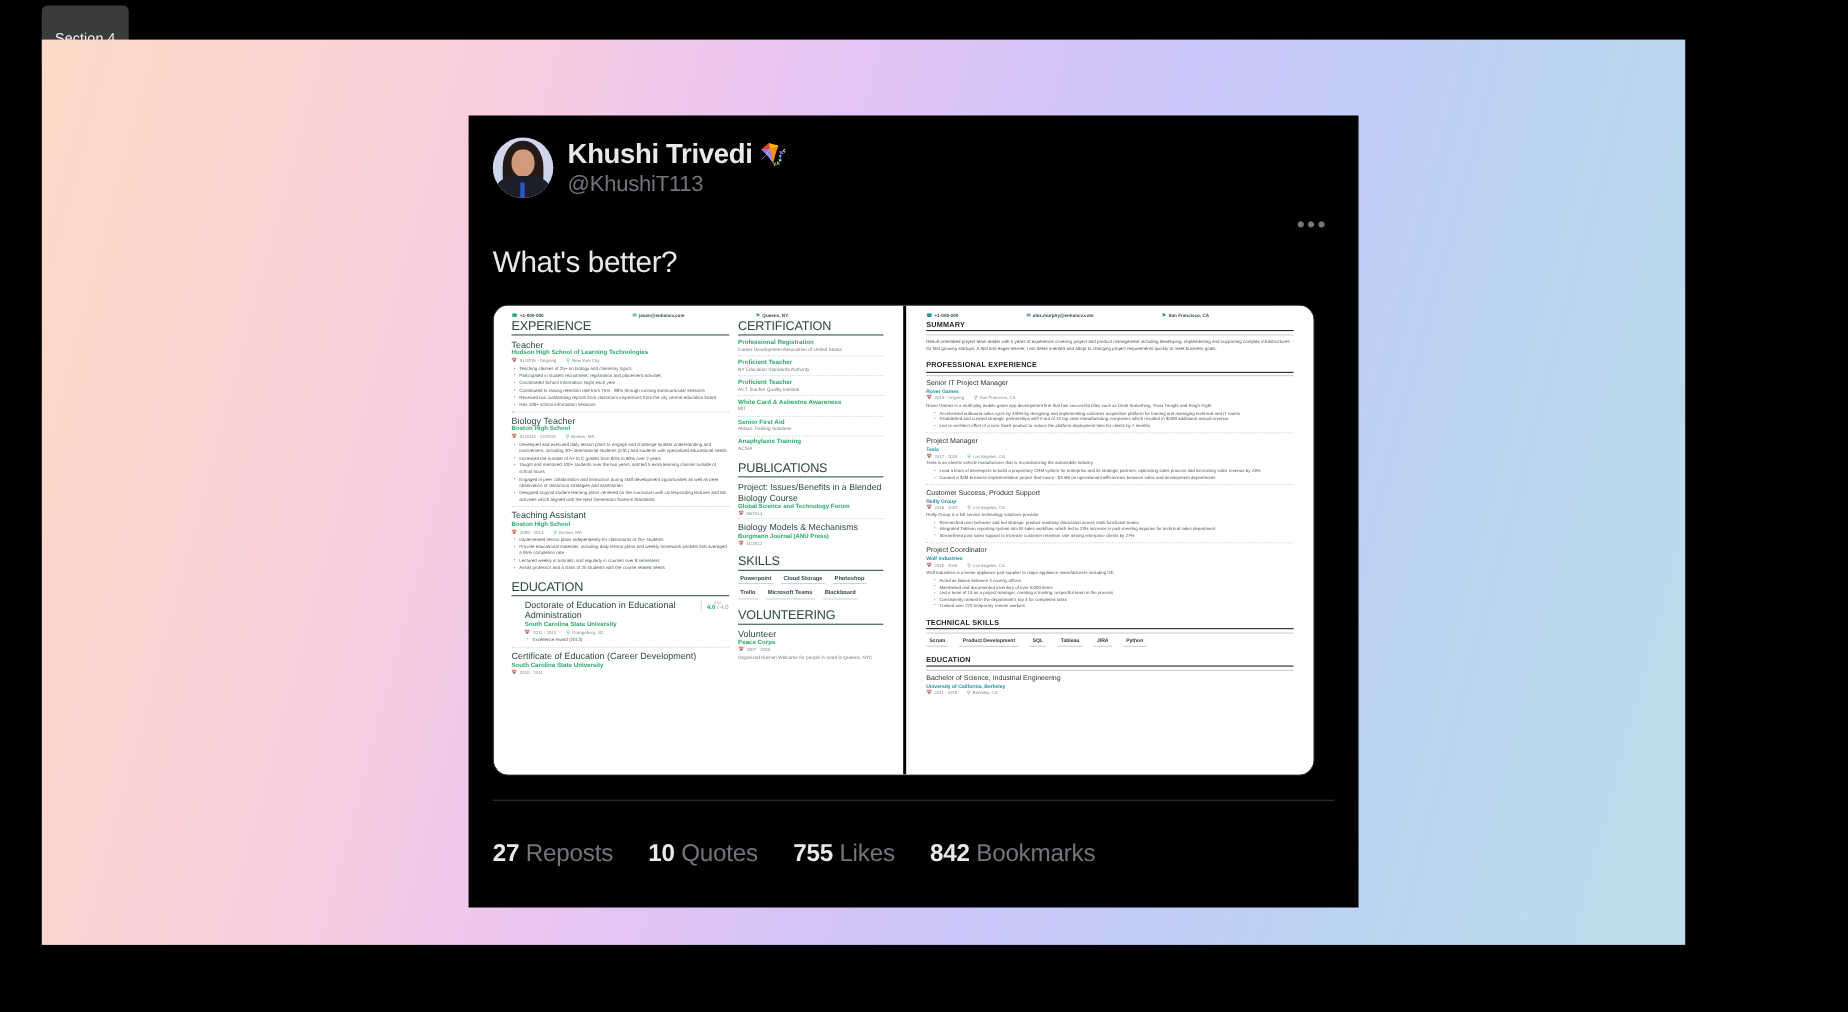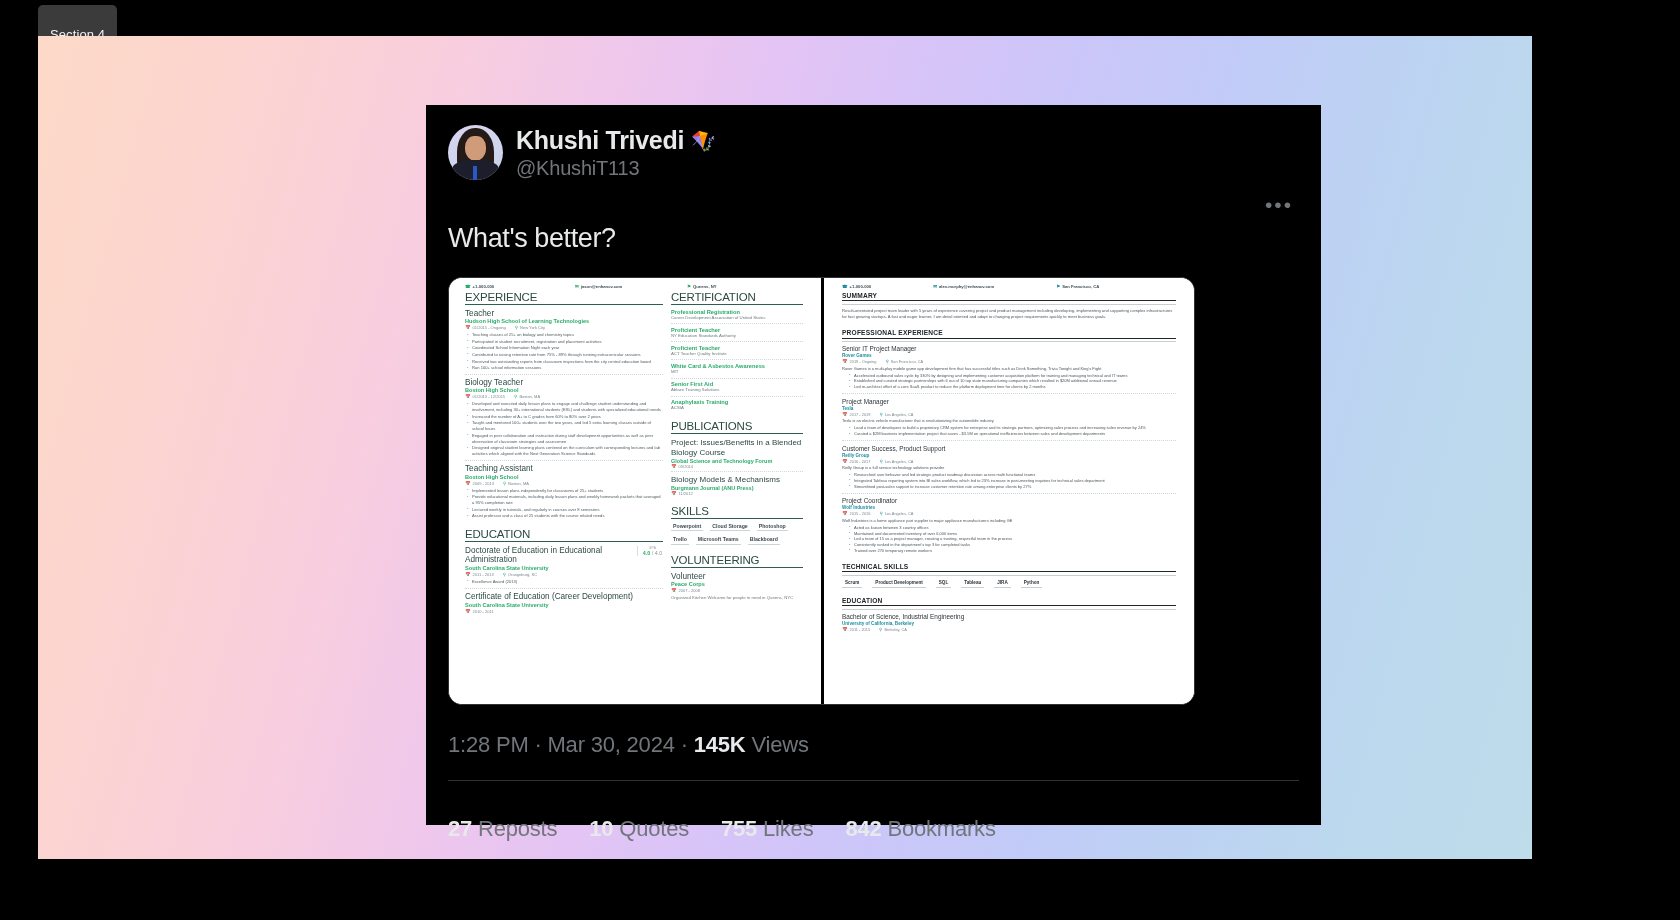--- a/index.html
+++ b/index.html
@@ -27,21 +27,21 @@
       linear-gradient(105deg,
         #fcd9c8 0%, #fcd6cd 9%, #fbd2d5 17%,
         #f7cde0 26%, #efc7ec 35%, #e3c4f5 44%,
         #d6c4f8 53%, #cbc6f9 61%, #c2cbf8 70%,
         #bdd2f3 79%, #bcd8ee 88%, #bedcea 100%);
   }
 
   
   .tweet {
     position: absolute; left: 388px; top: 69px;
-    width: 895px; height: 720px;
+    width: 809px; height: 720px;
     background: #000; color: #e7e9ea;
     padding: 20px 22px 0 22px;
   }
 
   
   .tw-head { display: flex; align-items: flex-start; }
   .avatar {
     width: 55px; height: 55px; border-radius: 50%;
     flex: 0 0 55px; overflow: hidden; position: relative;
     background: linear-gradient(165deg,#d9d3ee 0%,#cfd6ee 50%,#c6cfe6 100%);
@@ -118,21 +118,21 @@
   ul.bul li {
     font-size: 4.1px; color: #4f5b61; line-height: 1.45;
     position: relative; padding-left: 5px; margin-bottom: .6px;
   }
   ul.bul li:before {
     content: "•"; position: absolute; left: 0; top: -.5px; color: #8d9aa0;
   }
   .sep { border-top: .5px dotted #cfd6d8; margin: 3px 0 3px 0; }
 
   
-  .edu-row { display: flex; justify-content: space-between; align-items: flex-start; }
+  .edu-row { display: flex; justify-content: space-between; align-items: flex-start; margin-left: 12px; }
   .gpa-box {
     border-left: .8px solid #d7dee0; padding-left: 4px; text-align: center;
     min-width: 26px;
   }
   .gpa-l { font-size: 3.3px; color: #9aa6ab; letter-spacing: .2px; }
   .gpa-v { font-size: 5.4px; color: #8a969b; }
   .gpa-v b { color: #2bab6a; }
 
   
   .cert-t { font-size: 5.7px; color: #2bab6a; font-weight: bold; }
@@ -574,21 +574,20 @@
                 <span class="mi">
                     <span class="ic2">⚲</span>
                     <span>Berkeley, CA</span>
                   </span>
               </div>
             </div>
           </div>
         </div>
       </div>
 
-      <div class="tw-meta"><span>1:28 PM</span><span> · </span><span>Mar 30, 2024</span><span> · </span><b>145K</b> <span>Views</span></div>
 
       <div class="tw-rule"></div>
 
       <div class="tw-stats">
         <div><b>27</b> <span>Reposts</span></div>
         <div><b>10</b> <span>Quotes</span></div>
         <div><b>755</b> <span>Likes</span></div>
         <div><b>842</b> <span>Bookmarks</span></div>
       </div>
 

